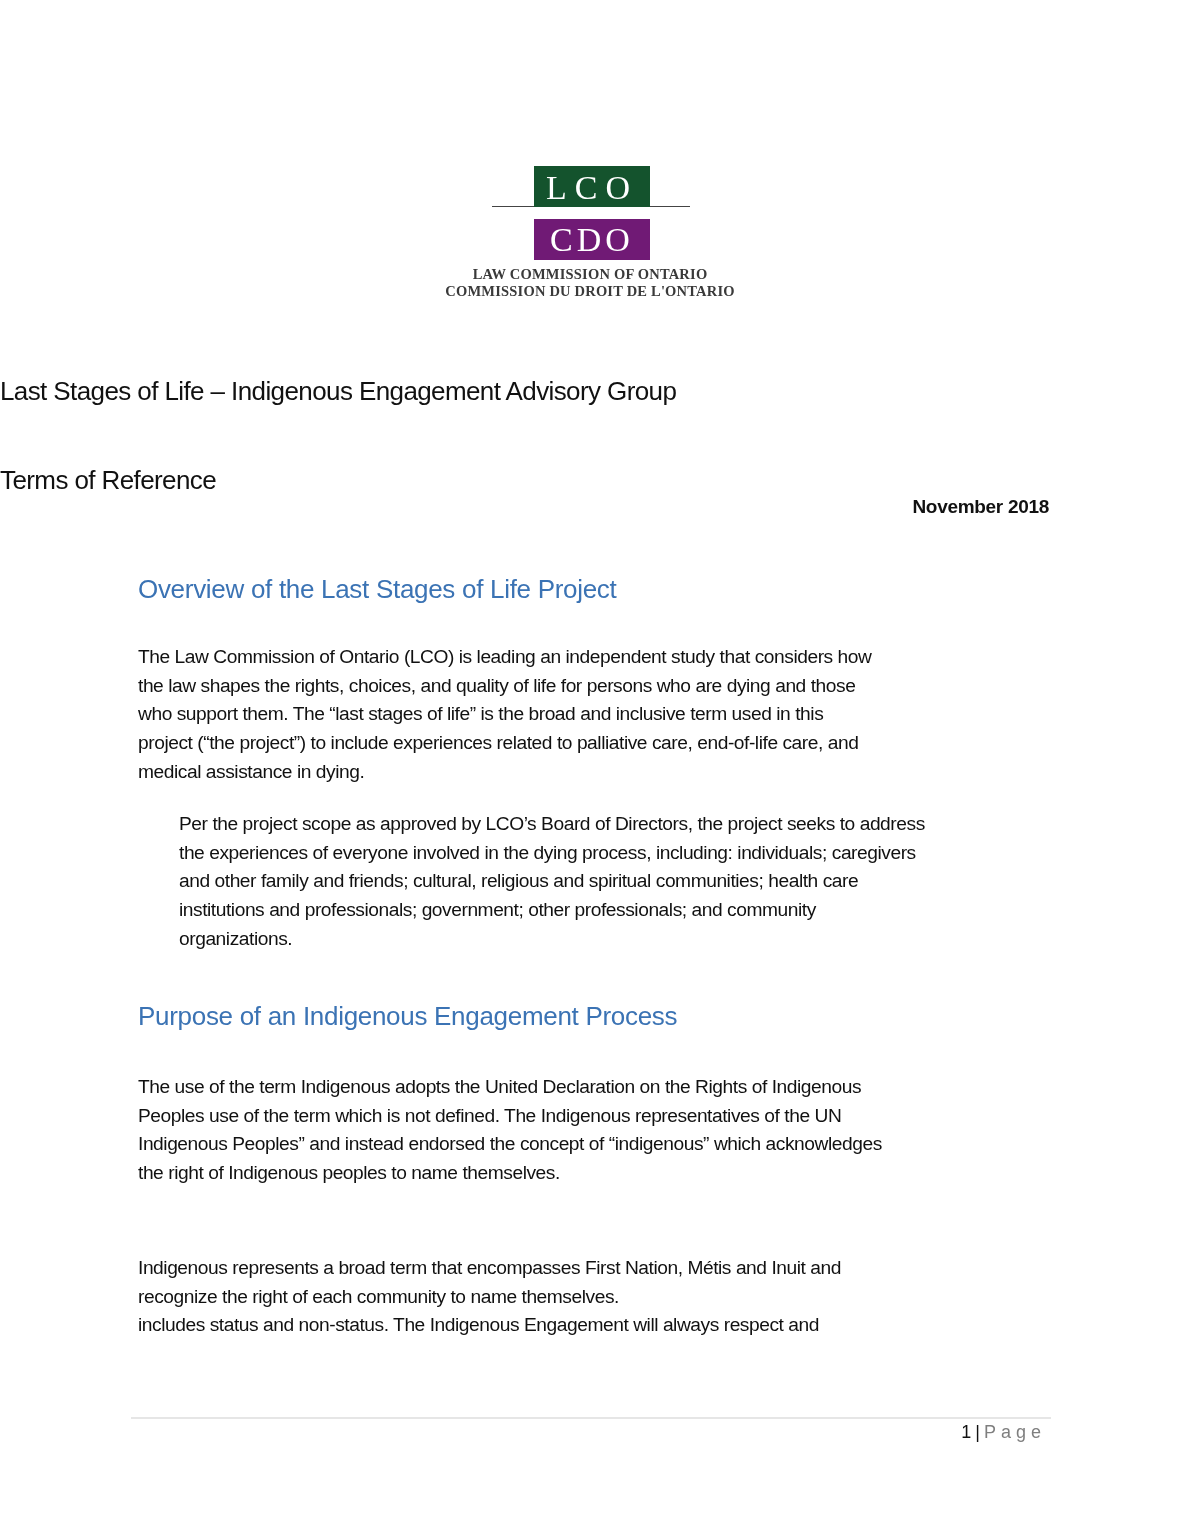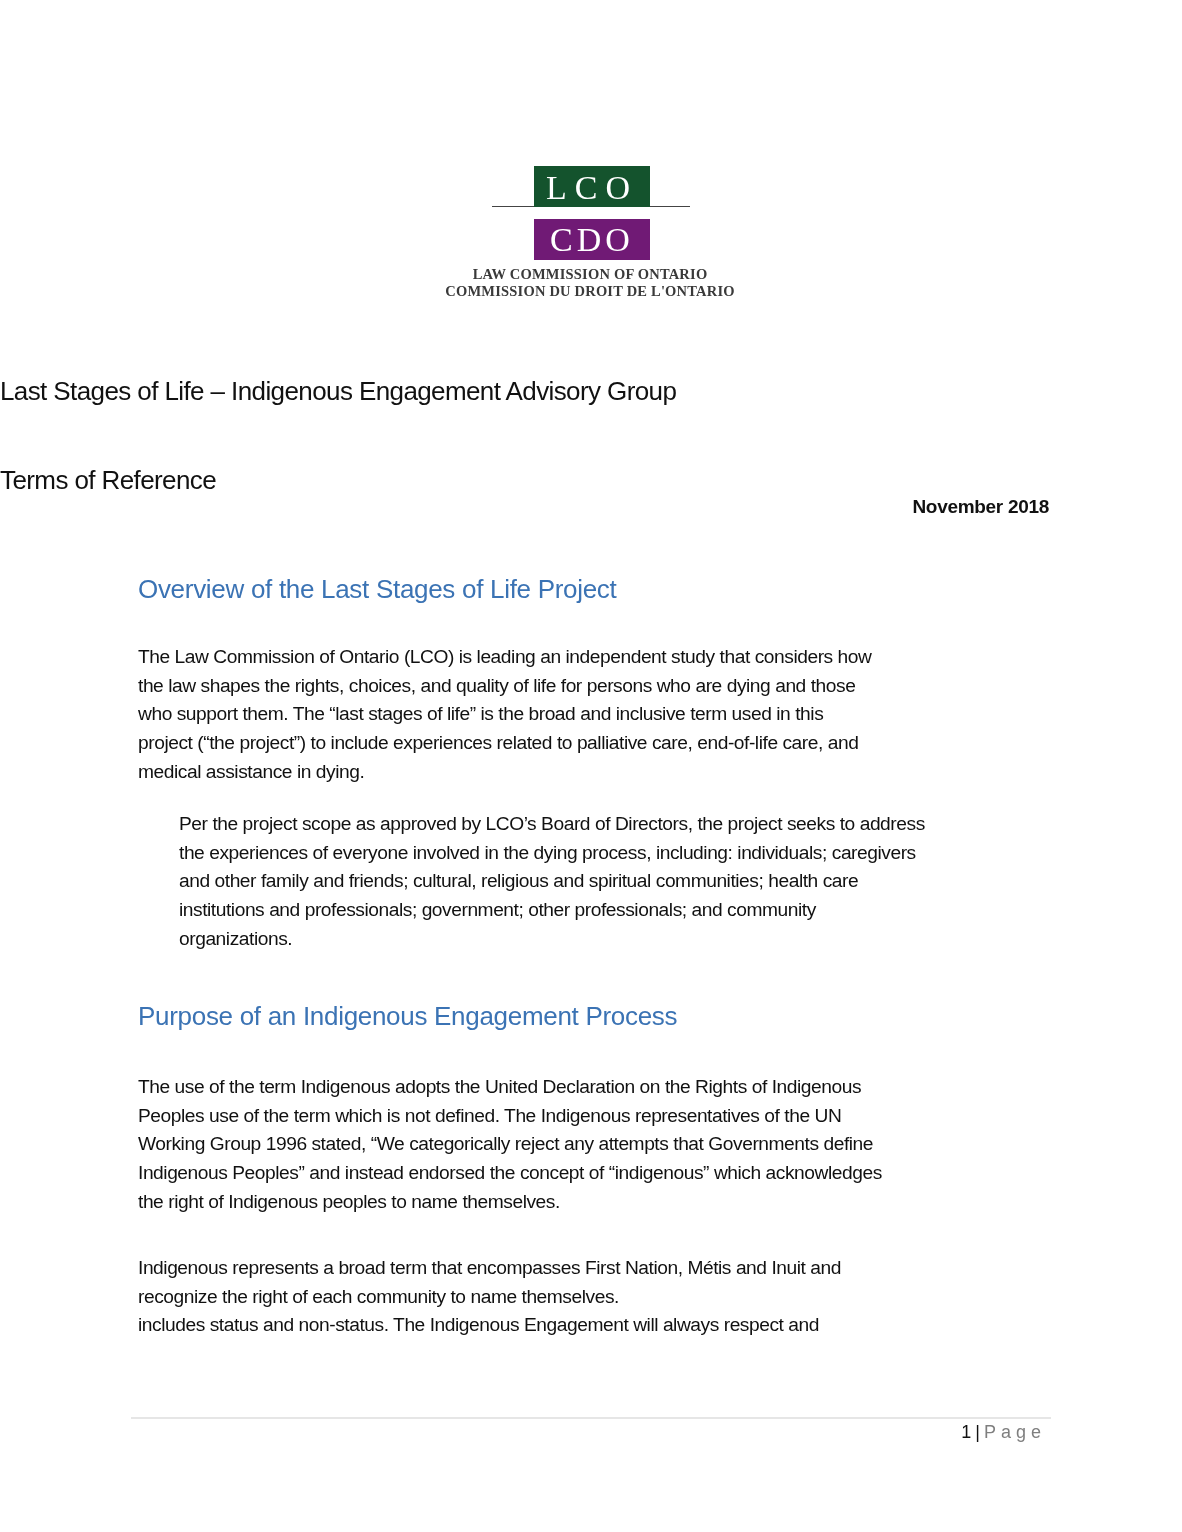--- a/index.html
+++ b/index.html
@@ -80,21 +80,20 @@
     <span class="line">and other family and friends; cultural, religious and spiritual communities; health care</span>
     <span class="line">institutions and professionals; government; other professionals; and community</span>
     <span class="line">organizations.</span>
   </div>
 
   <div class="heading h2">Purpose of an Indigenous Engagement Process</div>
 
   <div class="para p3">
     <span class="line">The use of the term Indigenous adopts the United Declaration on the Rights of Indigenous</span>
     <span class="line">Peoples use of the term which is not defined. The Indigenous representatives of the UN</span>
-    <span class="line">Working Group 1996 stated, “We categorically reject any attempts that Governments define</span>
     <span class="line">Indigenous Peoples” and instead endorsed the concept of “indigenous” which acknowledges</span>
     <span class="line">the right of Indigenous peoples to name themselves.</span>
   </div>
 
   <div class="para p4">
     <span class="line">Indigenous represents a broad term that encompasses First Nation, Métis and Inuit and</span>
     <span class="line">recognize the right of each community to name themselves.</span>
     <span class="line">includes status and non-status. The Indigenous Engagement will always respect and</span>
   </div>
 

